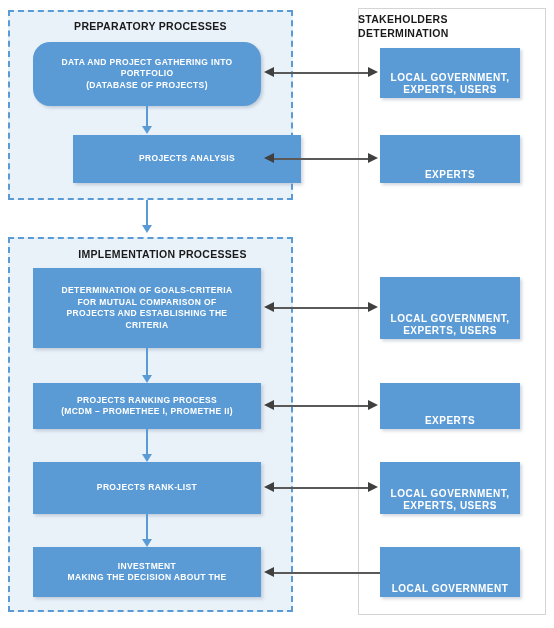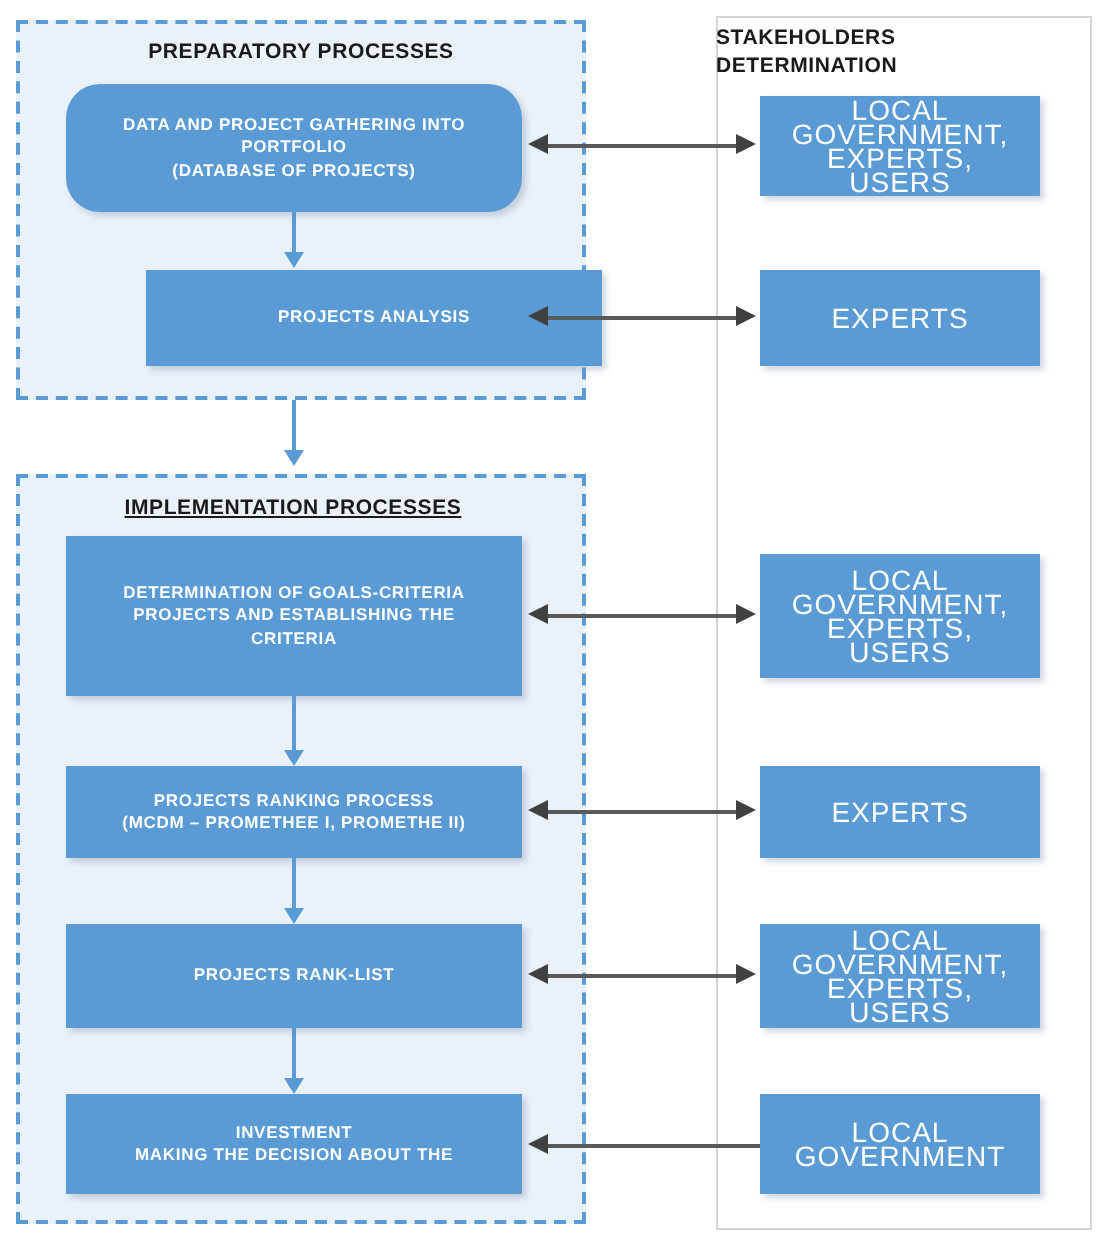--- a/index.html
+++ b/index.html
@@ -73,24 +73,25 @@
     font-size: 8.5px;
     line-height: 11.5px;
     letter-spacing: 0.35px;
     text-transform: uppercase;
     padding: 2px 6px;
     box-shadow: 2px 2px 3px rgba(120,140,160,0.35);
   }
   .node span { display: block; width: 100%; }
 
   .node.stake {
-    font-weight: normal;
-    font-size: 14px;
+    font-weight: bold;
+    font-size: 10px;
     letter-spacing: 0.5px;
     line-height: 12px;
+    align-items: flex-end;
   }
 
   
   .vconn {
     position: absolute;
     width: 2px;
     background: #5b9bd5;
   }
   .vhead {
     position: absolute;
@@ -146,25 +147,26 @@
   <div class="node" style="left:33px; top:135px; width:228px; height:48px;margin-left:40px;">
     <span>
       <span>PROJECTS ANALYSIS</span>
     </span>
   </div>
 
   <div class="vconn" style="left:146px; top:200px; height:26px;"></div>
   <div class="vhead" style="left:142px; top:225px;"></div>
 
   <div class="group-box" style="left:8px; top:237px; width:285px; height:375px;"></div>
-  <div class="group-title" style="left:4px; width:285px; top:248px;text-decoration:underline;">IMPLEMENTATION PROCESSES</div>
+  <div class="group-title" style="left:20px; width:285px; top:248px;">IMPLEMENTATION PROCESSES</div>
 
   <div class="node" style="left:33px; top:268px; width:228px; height:80px;justify-content:flex-end;">
     <span>
       <span>DETERMINATION OF GOALS-CRITERIA</span>
+      <span>FOR MUTUAL COMPARISON OF</span>
       <span>PROJECTS AND ESTABLISHING THE</span>
       <span>CRITERIA</span>
     </span>
   </div>
 
   <div class="vconn" style="left:146px; top:348px; height:28px;"></div>
   <div class="vhead" style="left:142px; top:375px;"></div>
 
   <div class="node" style="left:33px; top:383px; width:228px; height:46px;">
     <span>

